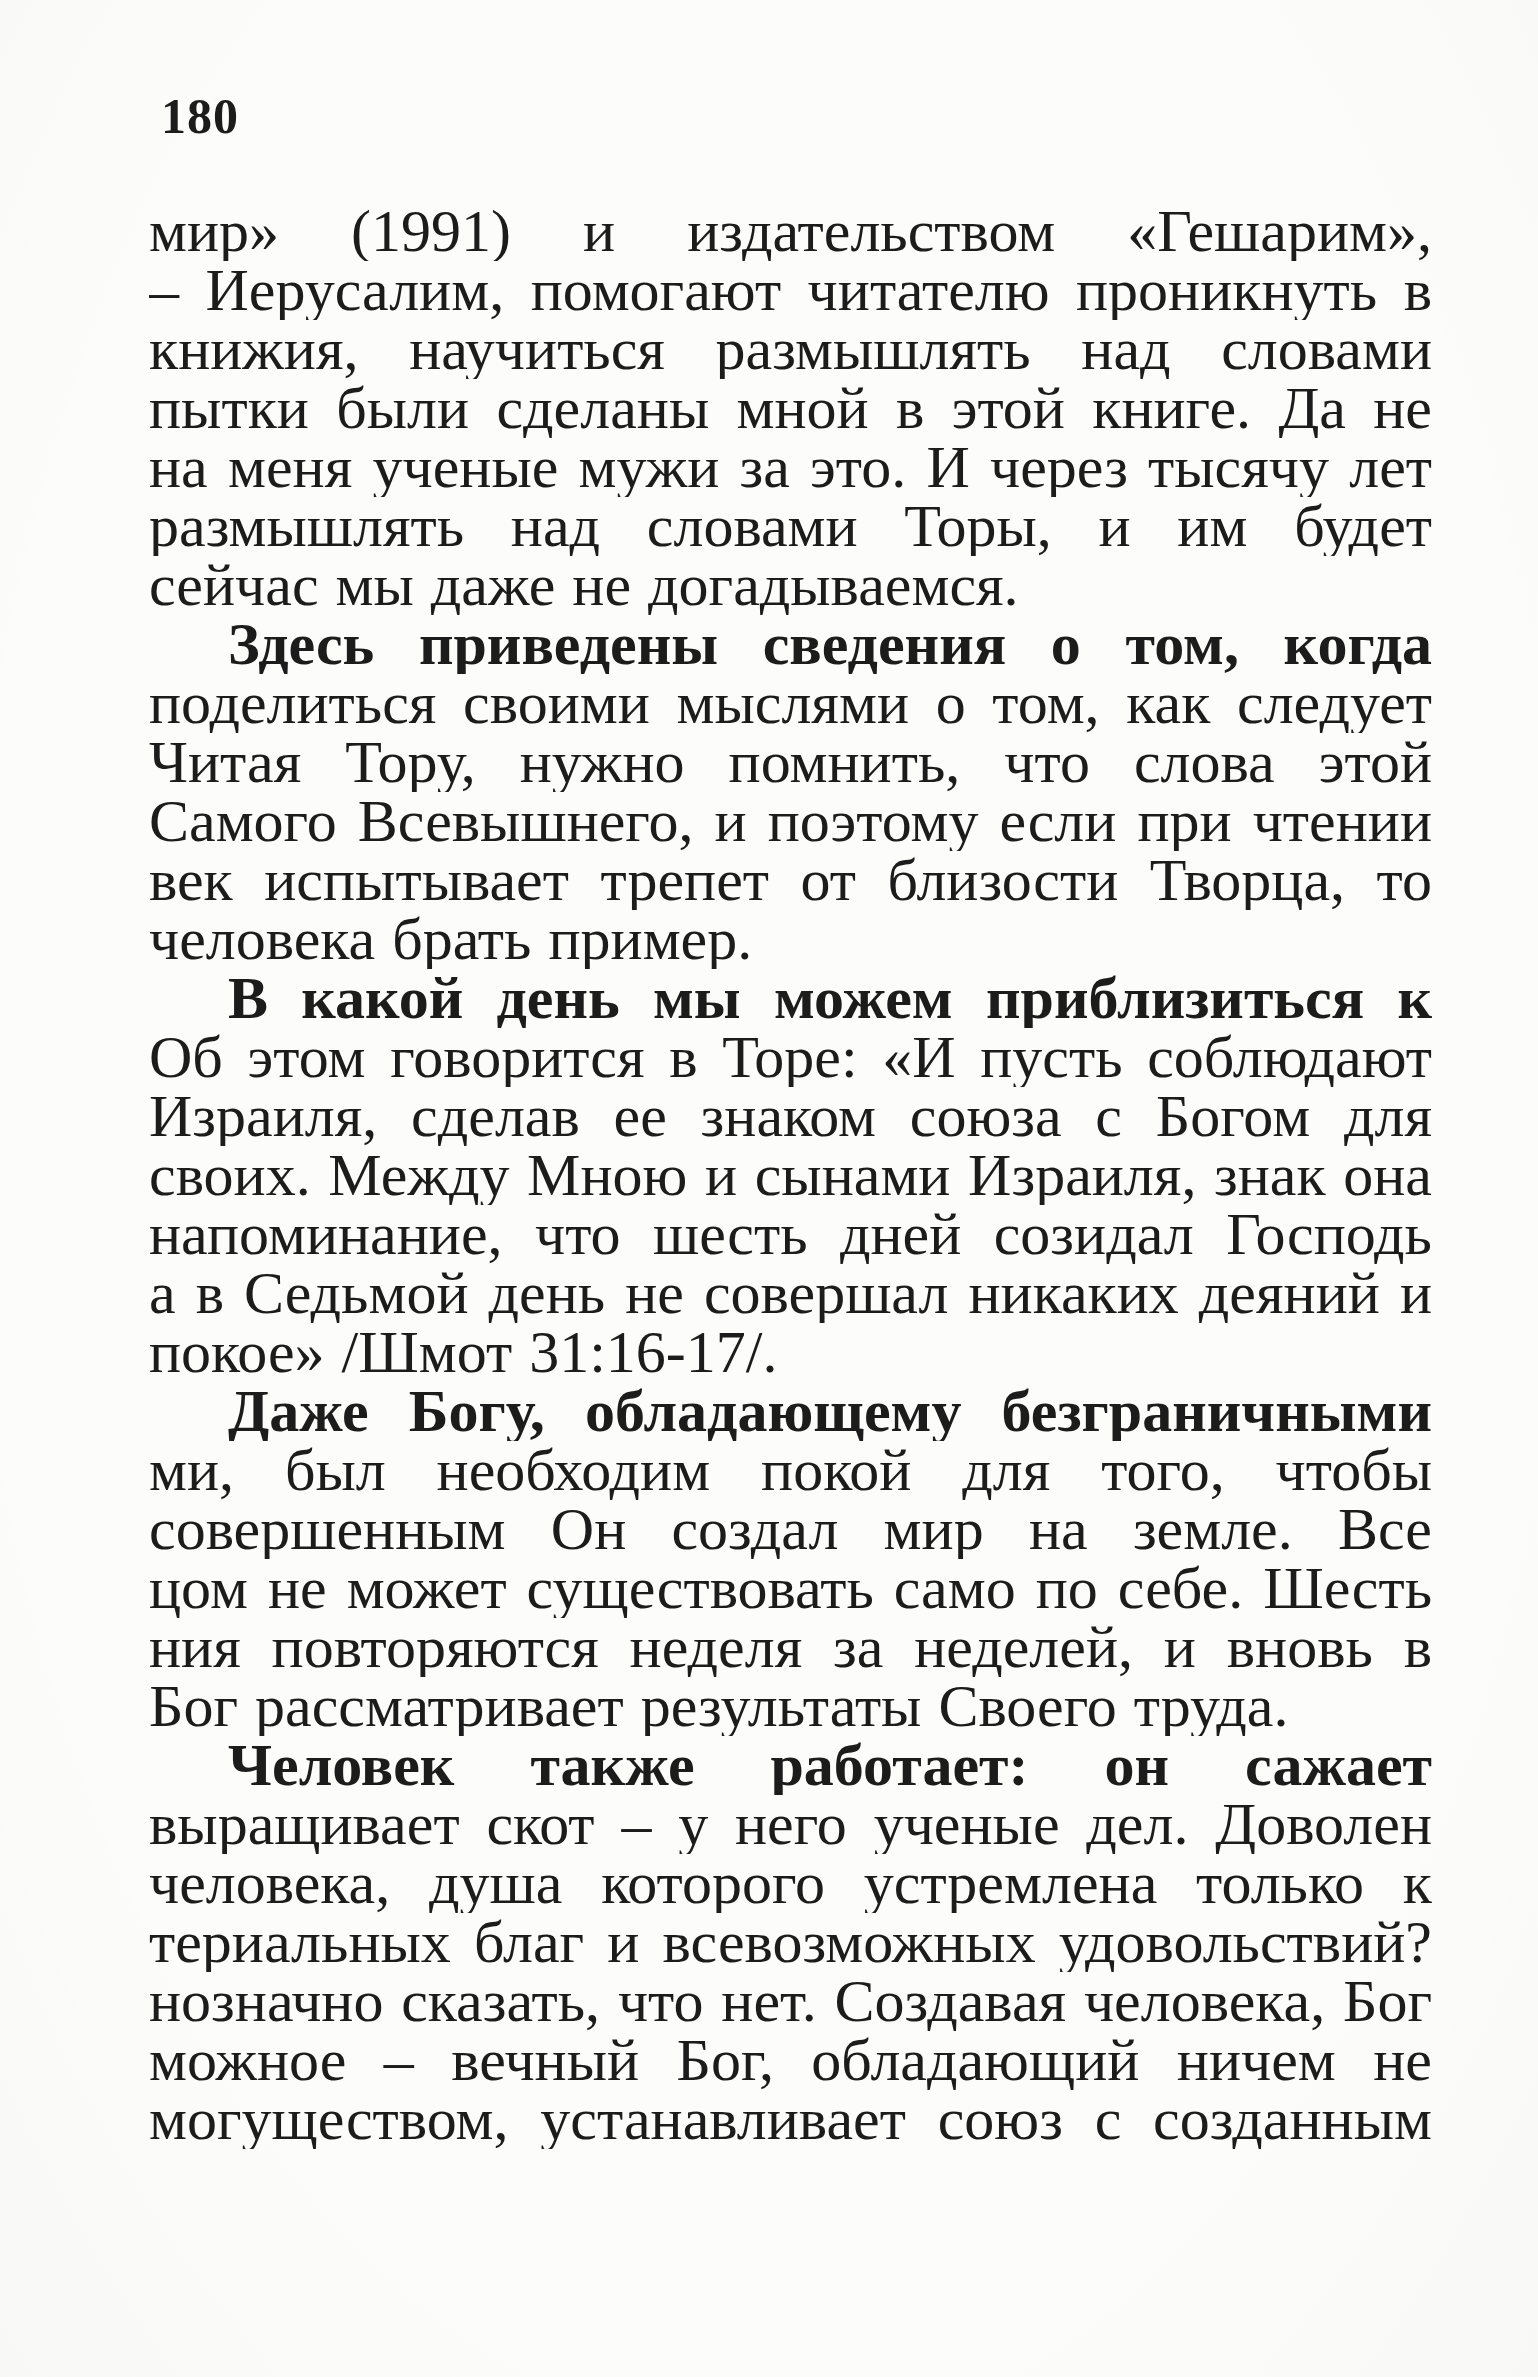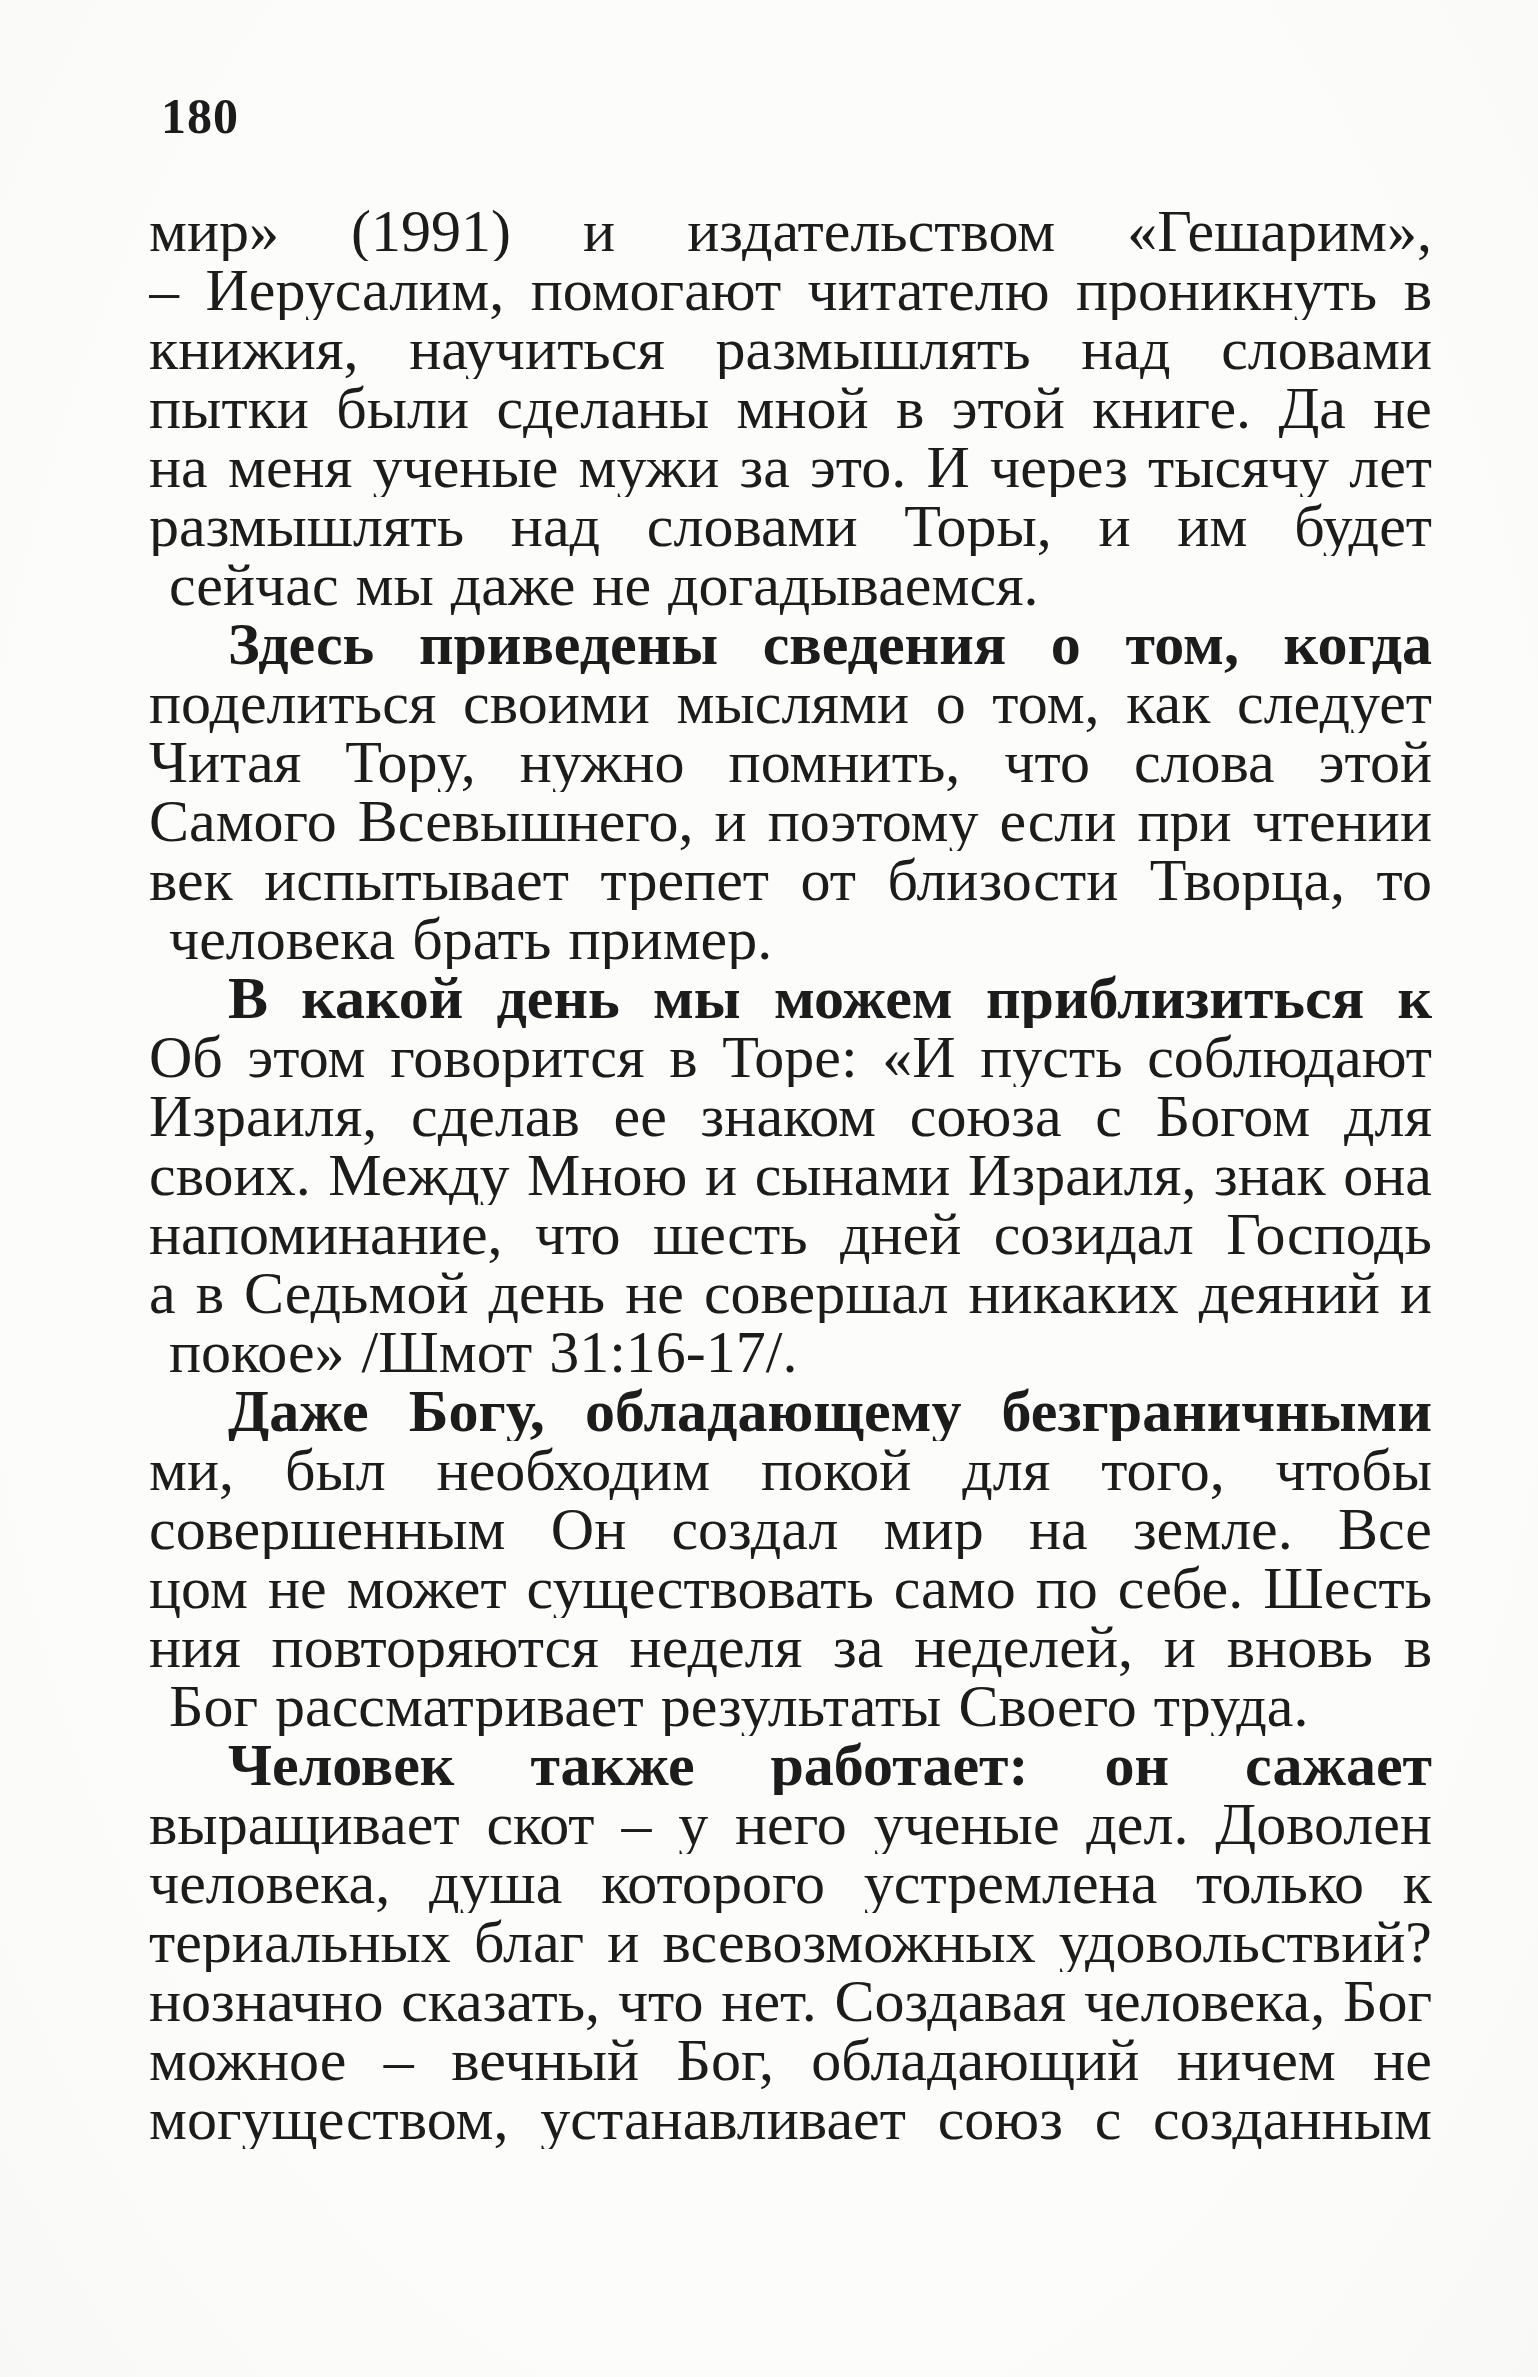--- a/index.html
+++ b/index.html
@@ -44,21 +44,20 @@
     font-size: 60px;
     line-height: 59px;
     height: 59px;
     overflow: hidden;
     text-align: justify;
     text-align-last: justify;
     word-spacing: 2px;
   }
   .line.flush {
     text-align-last: left;
-    margin-left: 20px;
   }
   .line.indent {
     text-indent: 79px;
     font-weight: bold;
   }
 </style>
 </head>
 <body>
 
 <div class="scan-page">

